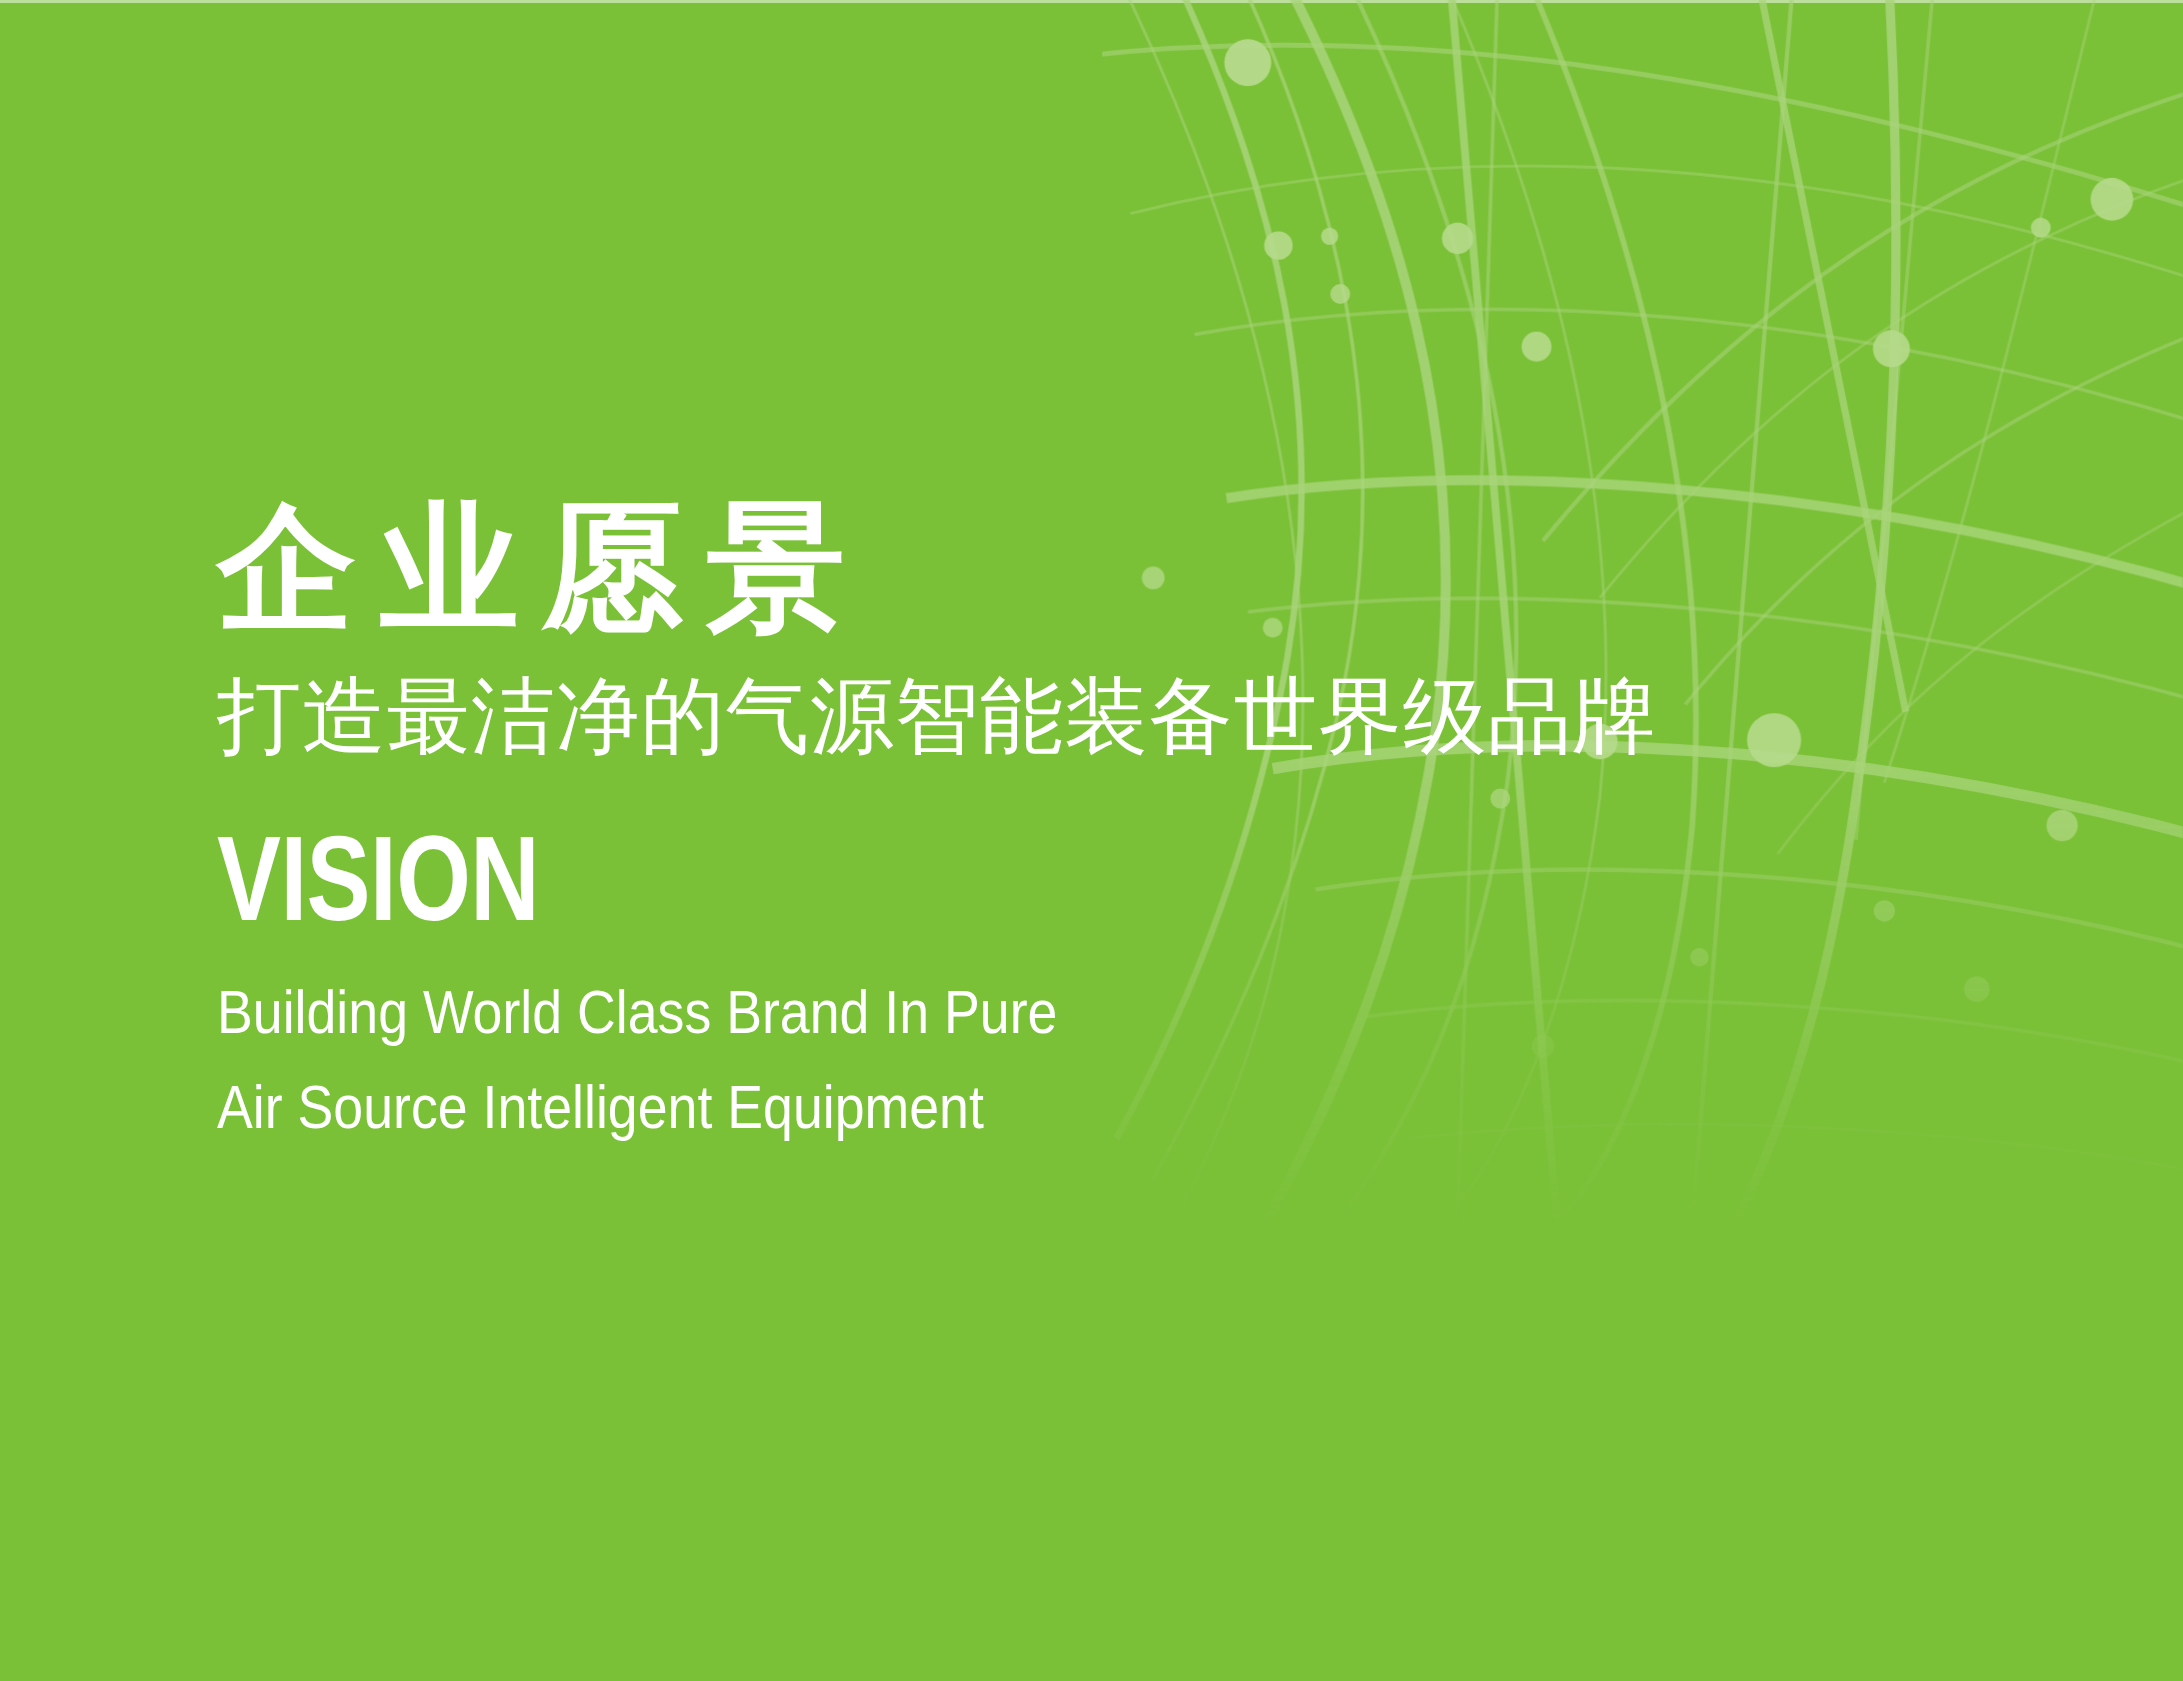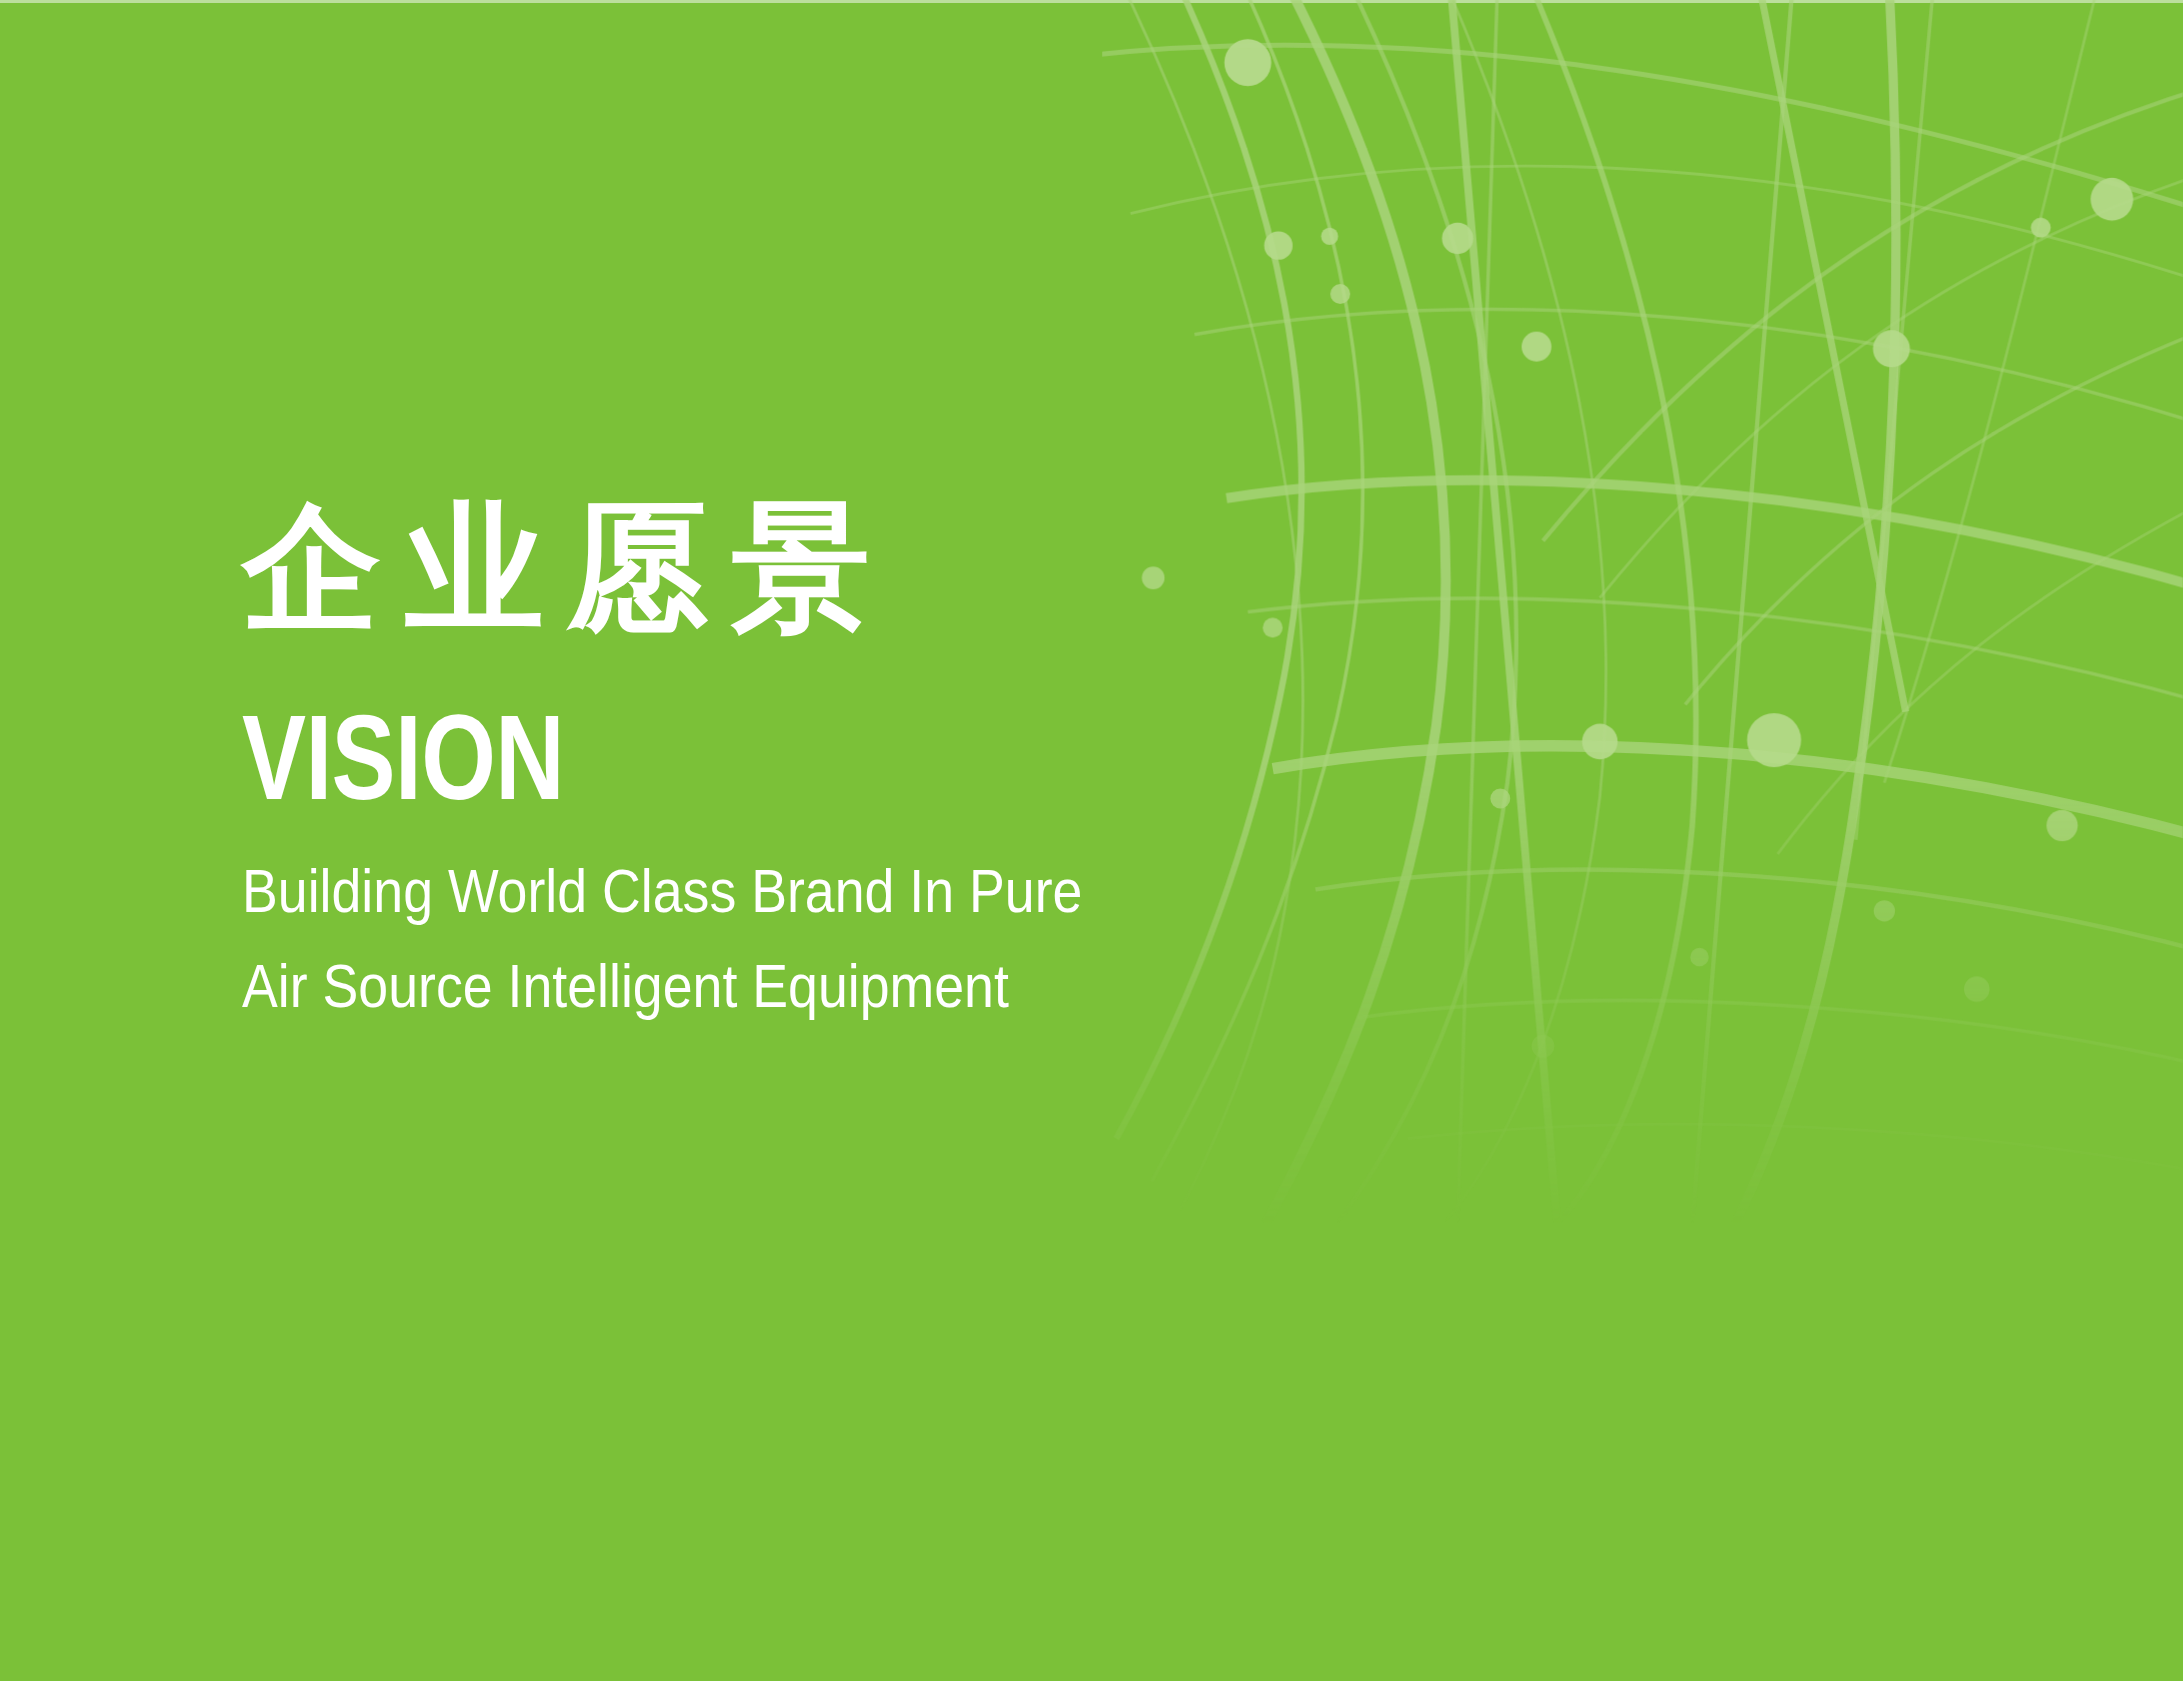--- a/index.html
+++ b/index.html
@@ -30,21 +30,21 @@
     right: 0;
     width: 1081px;
     height: 1224px;
     pointer-events: none;
   }
   #globe-graphic svg { display: block; width: 100%; height: 100%; }
 
   
   #text-block {
     position: absolute;
-    left: 242px;
+    left: 217px;
     top: 498px;
     width: 1707px;
   }
   #title-cn {
     color: #ffffff;
     font-size: 139px;
     line-height: 1.0;
     font-weight: 700;
     letter-spacing: 24px;
     white-space: nowrap;
@@ -160,20 +160,21 @@
       <g mask="url(#fadeMask)">
         <use href="#net"></use>
       </g>
     </svg>
   </div>
 
   <div id="text-block">
 
     <div id="title-cn">企业愿景</div>
 
+    <div id="subtitle-cn">打造最洁净的气源智能装备世界级品牌</div>
 
     <div id="heading-en">VISION</div>
 
     <div id="body-en-1" class="body-en">Building World Class Brand In Pure</div>
 
     <div id="body-en-2" class="body-en">Air Source Intelligent Equipment</div>
 
   </div>
 
 </div>

